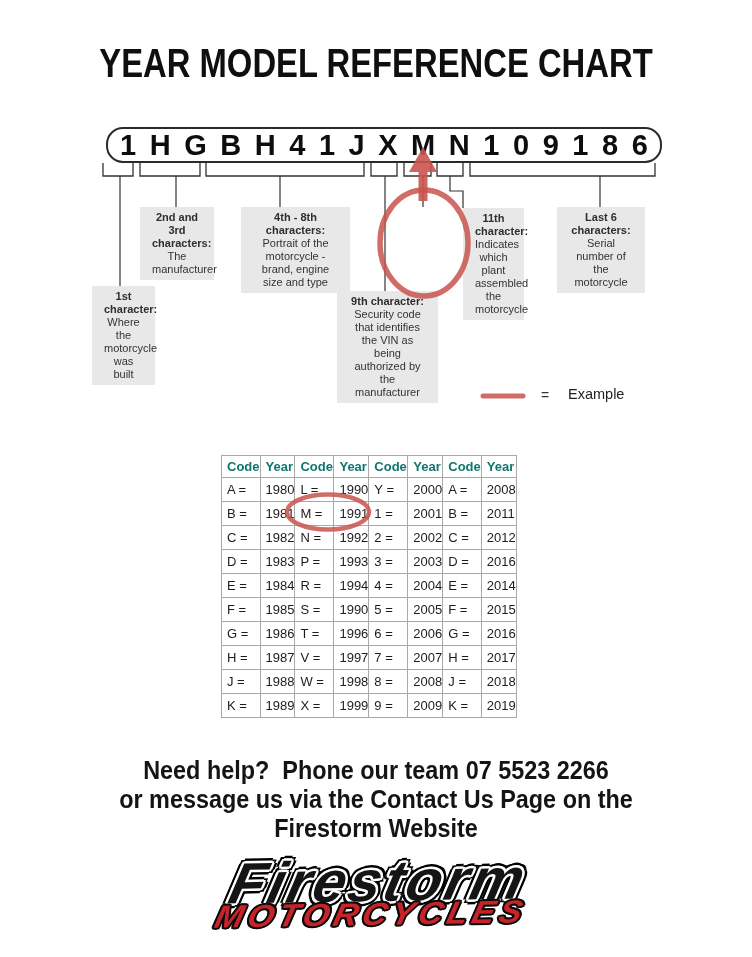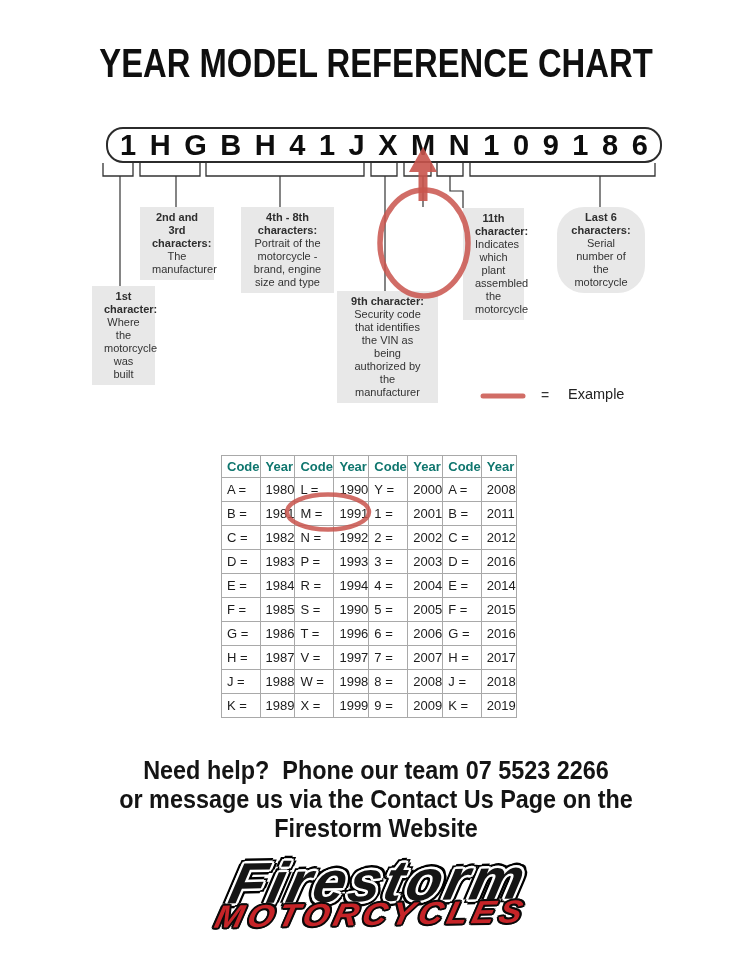--- a/index.html
+++ b/index.html
@@ -22,25 +22,25 @@
   }
   .vin-char{font-size:29px;font-weight:bold;color:#0d0d0d;line-height:32px;}
   
   .callout{
     position:absolute;background:#e8e8e8;color:#333;text-align:center;
     font-size:11px;line-height:13px;padding:4px 12px;box-sizing:border-box;z-index:2;
   }
   .callout b{display:block;font-weight:bold;color:#2e2e2e;}
   .co-1st   {left:92px; top:286px;width:63px;}
   .co-2nd3rd{left:140px;top:207px;width:74px;}
-  .co-4th8th{left:241px;top:207px;width:93px;text-align:center;}
+  .co-4th8th{left:241px;top:207px;width:109px;text-align:center;}
   .co-9th   {left:337px;top:291px;width:101px;}
   .co-10th  {left:393px;top:207px;width:61px;}
   .co-11th  {left:463px;top:208px;width:61px;}
-  .co-last6 {left:557px;top:207px;width:88px;border-radius:27px;}
+  .co-last6 {left:557px;top:207px;width:88px;}
   
   .overlay{position:absolute;left:0;top:0;z-index:5;pointer-events:none;}
   
   .source-line{
     position:absolute;left:92px;top:388px;font-size:12.5px;color:#3a3a3a;
     white-space:pre;z-index:2;
   }
   .legend-eq{position:absolute;left:541px;top:387px;font-size:14px;color:#333;z-index:2;}
   .legend-label{position:absolute;left:568px;top:386px;font-size:14.5px;color:#222;z-index:2;text-align:center;}
   

